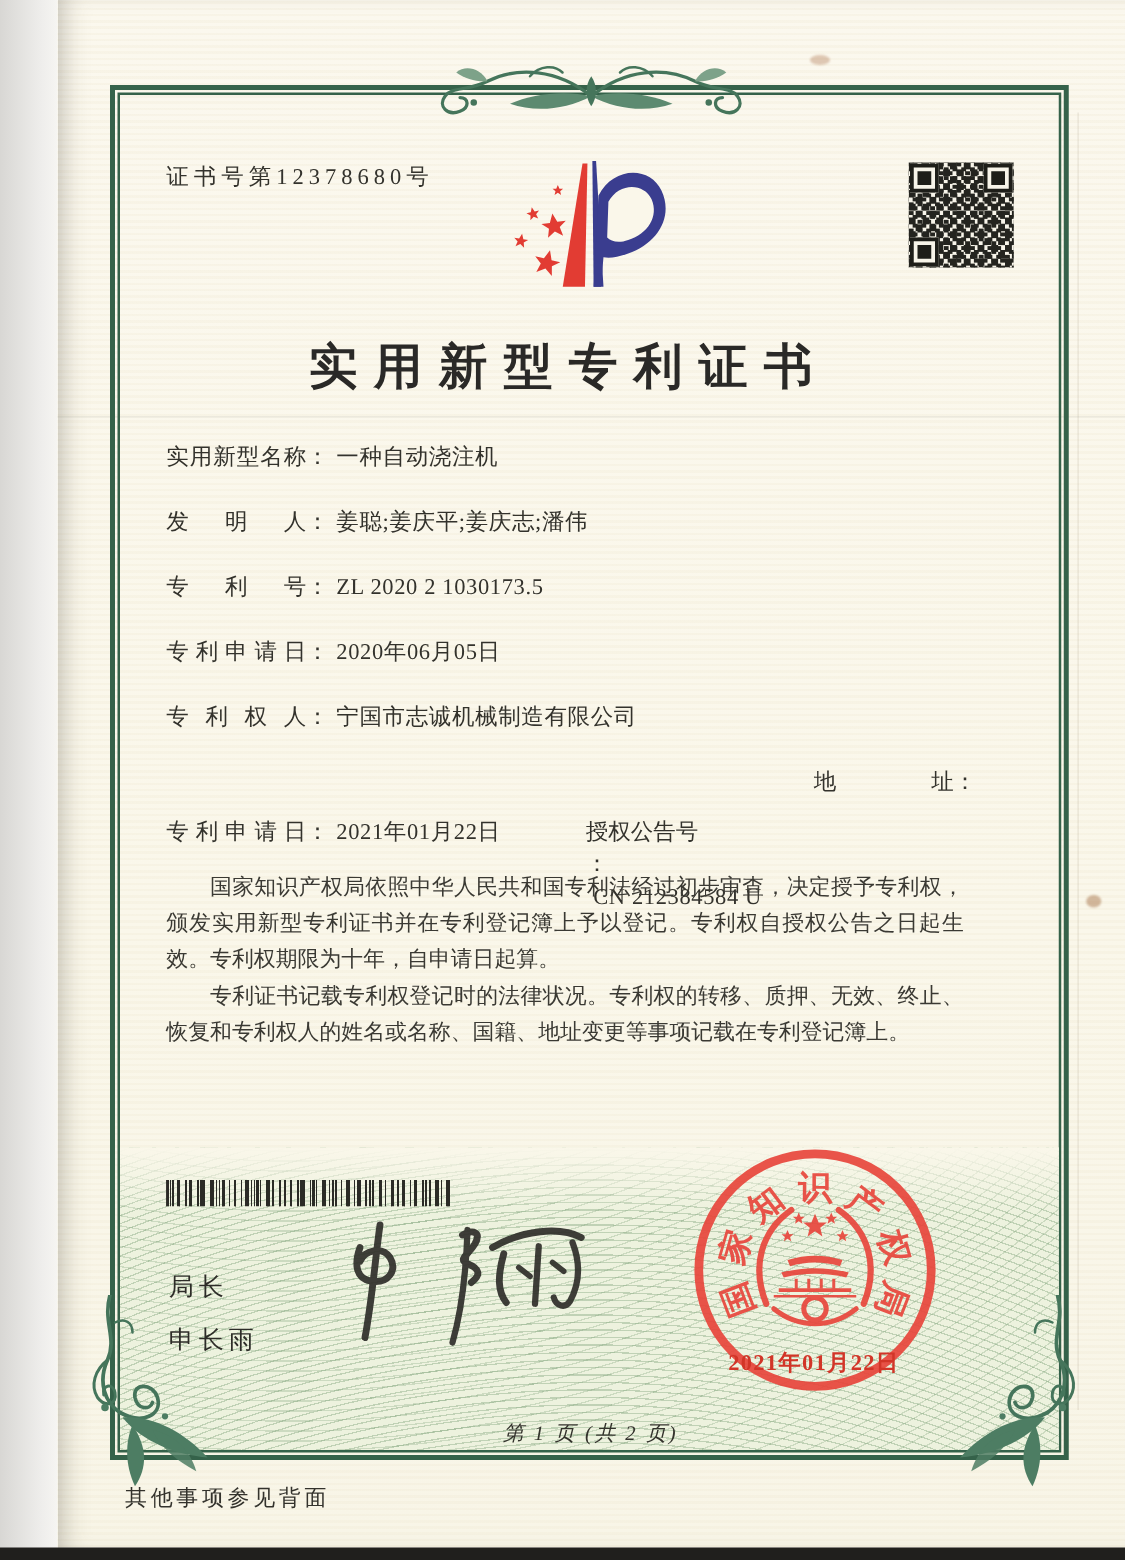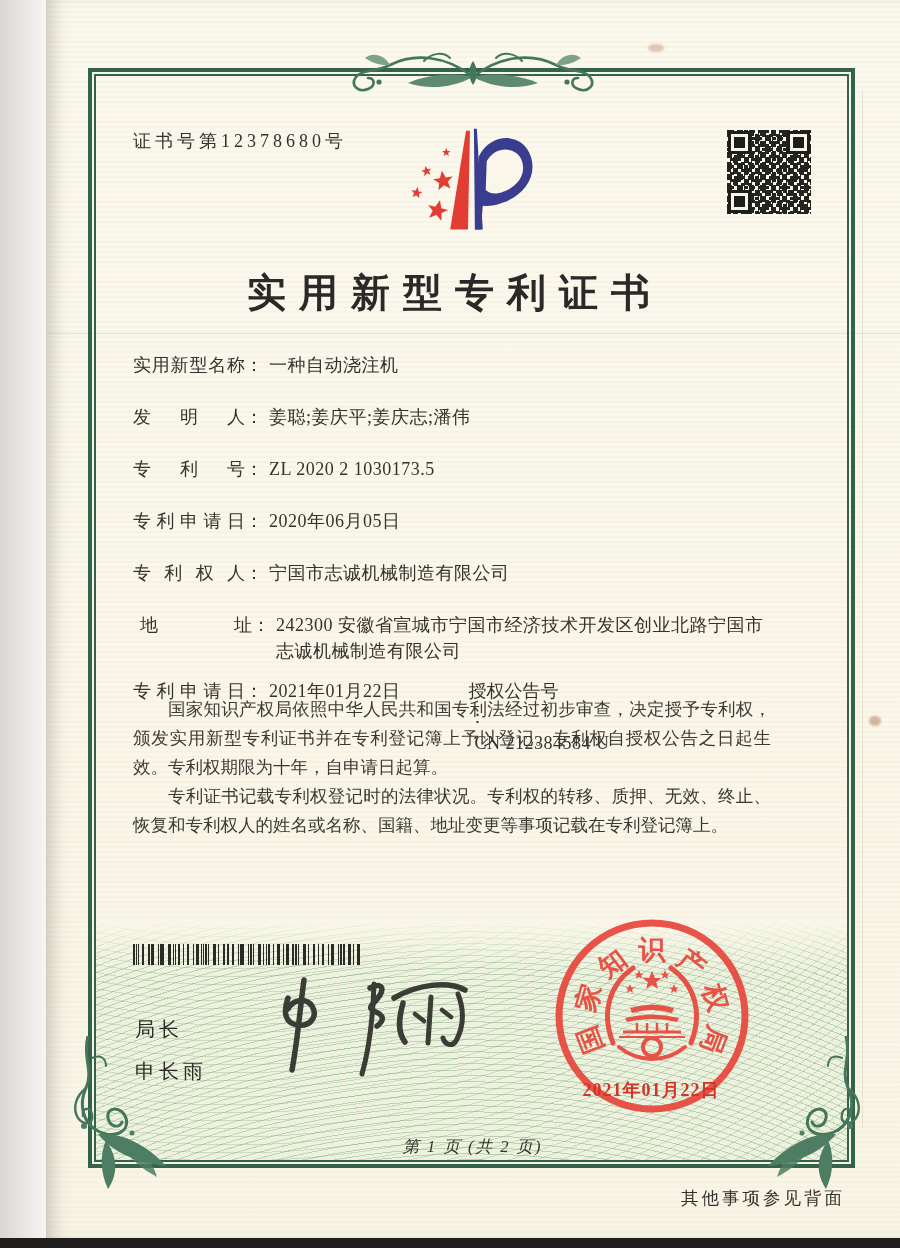--- a/index.html
+++ b/index.html
@@ -70,21 +70,21 @@
   .dir-title{position:absolute;left:135px;top:1016px;font-size:20px;letter-spacing:4px;color:#2d2c28;
              font-family:"Liberation Sans","DejaVu Sans",sans-serif;}
   .dir-name{position:absolute;left:135px;top:1058px;font-size:20px;letter-spacing:4px;color:#2d2c28;
             font-family:Liberation Sans, sans-serif;}
   .sig{position:absolute;left:252px;top:966px;width:235px;height:118px;}
   .seal{position:absolute;left:549px;top:913px;width:206px;height:206px;}
   .seal-date{position:absolute;left:556px;top:1078px;width:190px;text-align:center;
              font-size:18px;letter-spacing:1px;color:#d23528;font-weight:700;}
   .page-info{position:absolute;left:100px;width:745px;top:1136px;text-align:center;
              font-size:16.5px;letter-spacing:2px;color:#33322c;font-style:italic;}
-  .back-note{position:absolute;left:100px;width:745px;top:1186px;text-align:right;
+  .back-note{position:absolute;left:100px;width:745px;top:1186px;text-align:left;
              font-size:17.5px;letter-spacing:3px;color:#33322c;}
 
   
   .orn{position:absolute;}
   .orn.tc{left:328px;top:45px;width:290px;height:60px;}
   .orn.bl{left:62px;top:1036px;width:130px;height:155px;}
   .orn.br{left:742px;top:1036px;width:130px;height:155px;transform:scaleX(-1);}
 </style>
 </head>
 <body>
@@ -202,21 +202,20 @@
       <span class="val">2020年06月05日</span>
     </div>
     <div class="row">
       <span class="lbl">专利权人</span>
         <span class="colon">：</span>
       <span class="val">宁国市志诚机械制造有限公司</span>
     </div>
     <div class="row addr">
       <span class="lbl">地址</span>
         <span class="colon">：</span>
-      <span class="val">242300 安徽省宣城市宁国市经济技术开发区创业北路宁国市志诚机械制造有限公司</span>
     </div>
     <div class="row">
       <span class="lbl">专利申请日</span>
         <span class="colon">：</span>
       <span class="val">2021年01月22日</span>
       <span class="pair2">
         <span class="lbl">授权公告号</span>
           <span class="colon">：</span>
         <span class="val">CN 212384584 U</span>
       </span>

